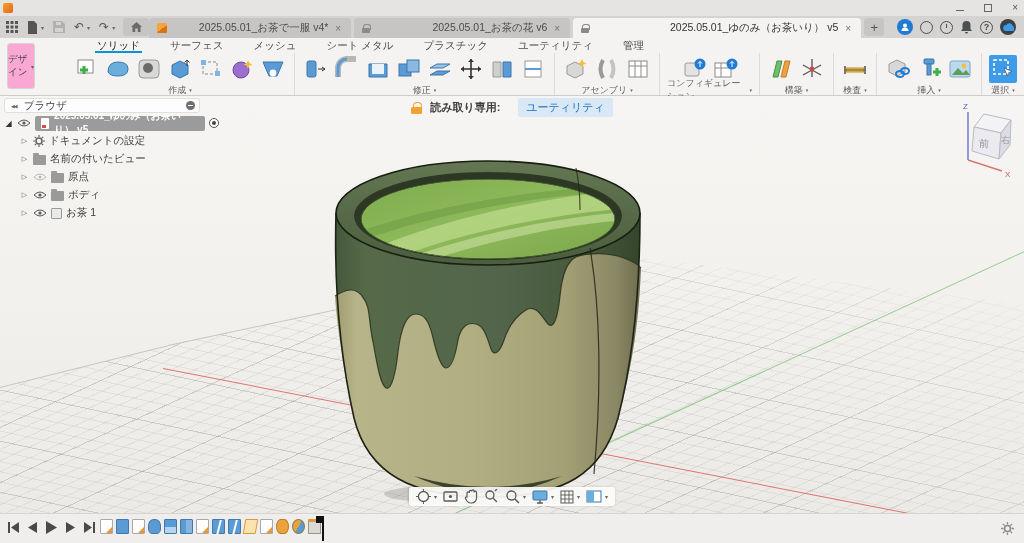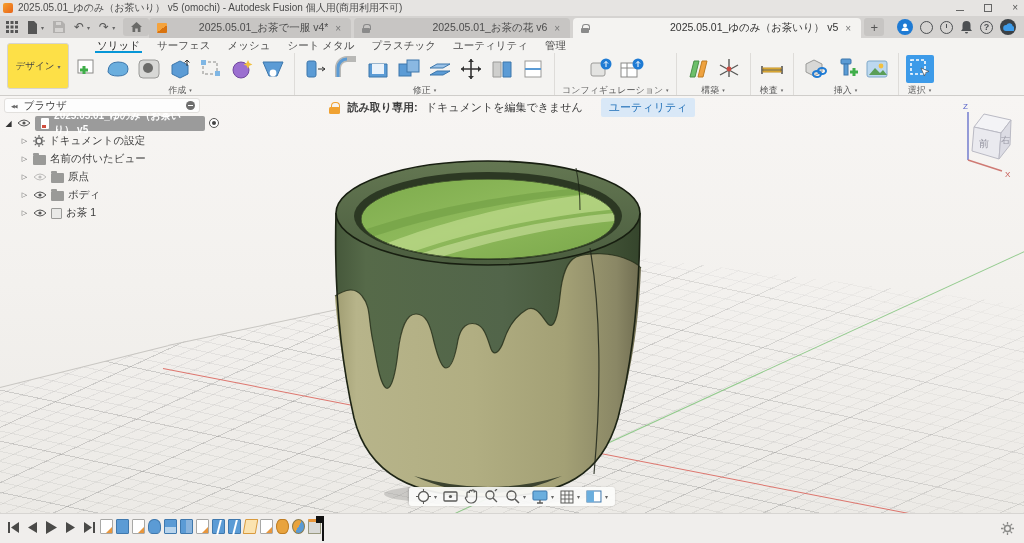--- a/index.html
+++ b/index.html
@@ -41,25 +41,25 @@
   .circ { width:16px; height:16px; border-radius:50%; display:flex; align-items:center; justify-content:center; }
   .c-blue { background:#1f7bd4; } .c-ring { border:1.6px solid #4c4f52; width:13px; height:13px; }
   .c-clock { border:1.6px solid #4c4f52; width:13px; height:13px; position:relative; }
   .c-clock:after { content:""; position:absolute; left:5px; top:2px; width:1.4px; height:4.4px; background:#4c4f52; }
   .c-help { border:1.6px solid #4c4f52; width:13px; height:13px; color:#4c4f52; font-size:9px; font-weight:bold; }
   .c-avatar { background:#3b4045; }
 
   
   #ribbon { position:absolute; left:0; top:38px; width:1024px; height:58px;
     background:#f4f3f1; border-bottom:1px solid #cfcdca; }
-  .ws-btn { position:absolute; left:7px; top:5px; width:62px; height:46px; background:#fde047;
+  .ws-btn { position:absolute; left:7px; top:5px; width:28px; height:46px; background:#f9a8d4;
     border:1px solid #d6d4d1; border-radius:3px; display:flex; align-items:center; justify-content:center;
     gap:3px; font-size:9.5px; color:#444; }
   .ws-btn .qa-caret { margin:0; }
-  #rtabs { position:absolute; left:95px; top:0; height:15px; display:flex; gap:13px; font-size:10.5px; color:#4a4a4a; }
+  #rtabs { position:absolute; left:95px; top:0; height:15px; display:flex; gap:26px; font-size:10.5px; color:#4a4a4a; }
   .rtab { padding:1px 2px 0; }
   .rtab.active { color:#222; border-bottom:2px solid #0696d7; }
   #rgroups { position:absolute; left:66px; top:15px; height:42px; display:flex; align-items:flex-start; }
   .rgroup { display:flex; flex-direction:column; align-items:center; padding:0 7px; }
   .rgroup + .rgroup { border-left:1px solid #dedcd9; }
   .ric-row { display:flex; align-items:center; gap:3px; height:32px; }
   .ric { width:28px; height:28px; display:flex; align-items:center; justify-content:center; border-radius:2px; }
   .grp-label { font-size:9px; color:#5d5d5d; display:flex; gap:3px; align-items:center; height:10px; }
   .grp-label .qa-caret { margin:0; font-size:5px; }
 
@@ -147,21 +147,20 @@
 
   svg { display:block; }
 </style>
 </head>
 <body>
 
 <div id="app">
 
   <div id="titlebar">
     <span class="fusion-logo"></span>
-    <span>2025.05.01_ゆのみ（お茶いり） v5 (omochi) - Autodesk Fusion 個人用(商用利用不可)</span>
     <span class="wincontrols">
       <span class="wc wc-min"></span>
       <span class="wc wc-max"></span>
       <span class="wc">×</span>
     </span>
   </div>
 
   <div id="tabbar">
     <span class="qa">
       <svg width="12" height="12" viewBox="0 0 12 12">
@@ -352,20 +351,46 @@
                 <path d="M5 13 h16" stroke="#5b9bd5" stroke-width="2"></path>
               </svg>
             </span>
         </div>
         <div class="grp-label">
             <span>修正</span>
             <span class="qa-caret">▾</span>
           </div>
       </div>
 
+      <div class="rgroup">
+        <div class="ric-row">
+          <span class="ric">
+              <svg width="26" height="26" viewBox="0 0 26 26">
+                <path d="M4 10 l8 -4 l8 4 v8 l-8 4 l-8 -4 z" fill="#d8d8d6" stroke="#9a9a98"></path>
+                <path d="M19 3 l1.4 3 3 1.4 -3 1.4 -1.4 3 -1.4 -3 -3 -1.4 3 -1.4 z" fill="#f2c040"></path>
+              </svg>
+            </span>
+          <span class="ric">
+              <svg width="26" height="26" viewBox="0 0 26 26">
+                <path d="M9 4 Q4 13 9 22" fill="none" stroke="#9a9a98" stroke-width="4"></path>
+                <path d="M17 4 Q22 13 17 22" fill="none" stroke="#c3c3c1" stroke-width="4"></path>
+              </svg>
+            </span>
+          <span class="ric">
+              <svg width="26" height="26" viewBox="0 0 26 26">
+                <rect x="4" y="5" width="18" height="16" fill="#fff" stroke="#8a8a88"></rect>
+                <path d="M4 10 h18 M10 5 v16 M16 5 v16" stroke="#8a8a88"></path>
+              </svg>
+            </span>
+        </div>
+        <div class="grp-label">
+            <span>アセンブリ</span>
+            <span class="qa-caret">▾</span>
+          </div>
+      </div>
 
       <div class="rgroup">
         <div class="ric-row">
           <span class="ric">
               <svg width="26" height="26" viewBox="0 0 26 26">
                 <rect x="4" y="7" width="14" height="13" rx="2" fill="#e3e3e1" stroke="#9a9a98"></rect>
                 <circle cx="19" cy="8" r="5.5" fill="#1f7bd4"></circle>
                 <path d="M19 11 v-5.5 M19 5.5 l-2 2 M19 5.5 l2 2" stroke="#fff" fill="none"></path>
               </svg>
             </span>
@@ -471,21 +496,20 @@
   <div id="canvas">
     <div id="grid"></div>
     <div class="plane-edge" style="left:168px;top:249px;width:400px;transform:rotate(-12deg)"></div>
     <div class="plane-edge" style="left:0;top:291px;width:173px;transform:rotate(-14deg)"></div>
     <div id="axis-x" class="axis"></div>
     <div id="axis-y" class="axis"></div>
 
     <div id="banner">
       <span class="banner-lock"></span>
       <b>読み取り専用:</b>
-      <span>ドキュメントを編集できません</span>
       <span class="banner-action">ユーティリティ</span>
     </div>
 
     <div id="browser">
       <div class="br-header">
         <span class="dbl-arrow">◀◀</span>
         <span>ブラウザ</span>
         <span class="circle-minus"></span>
       </div>
 

